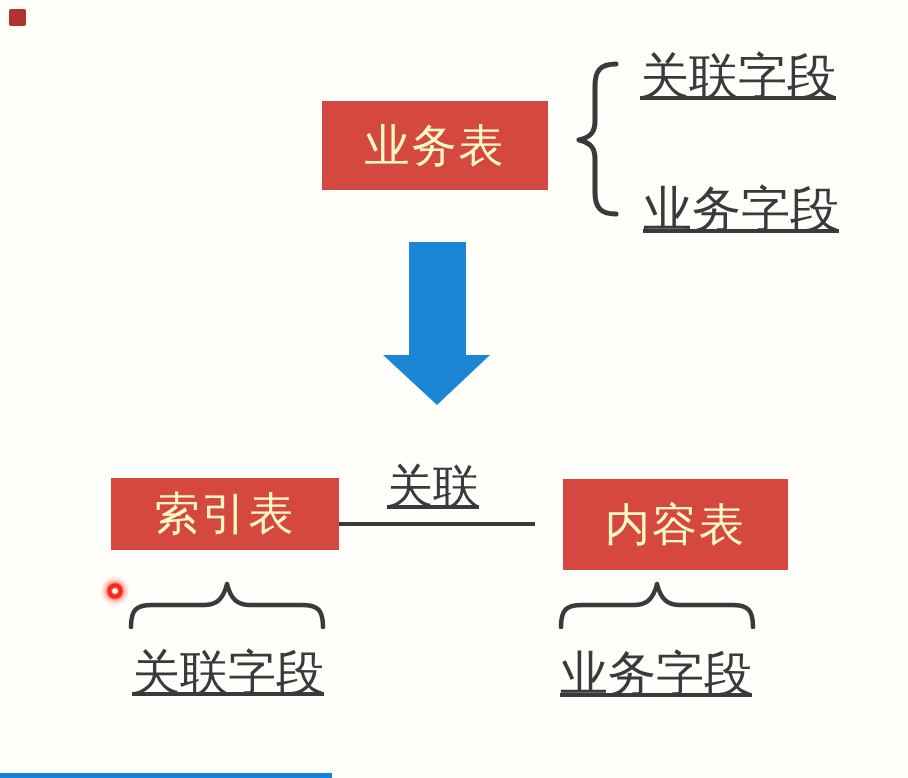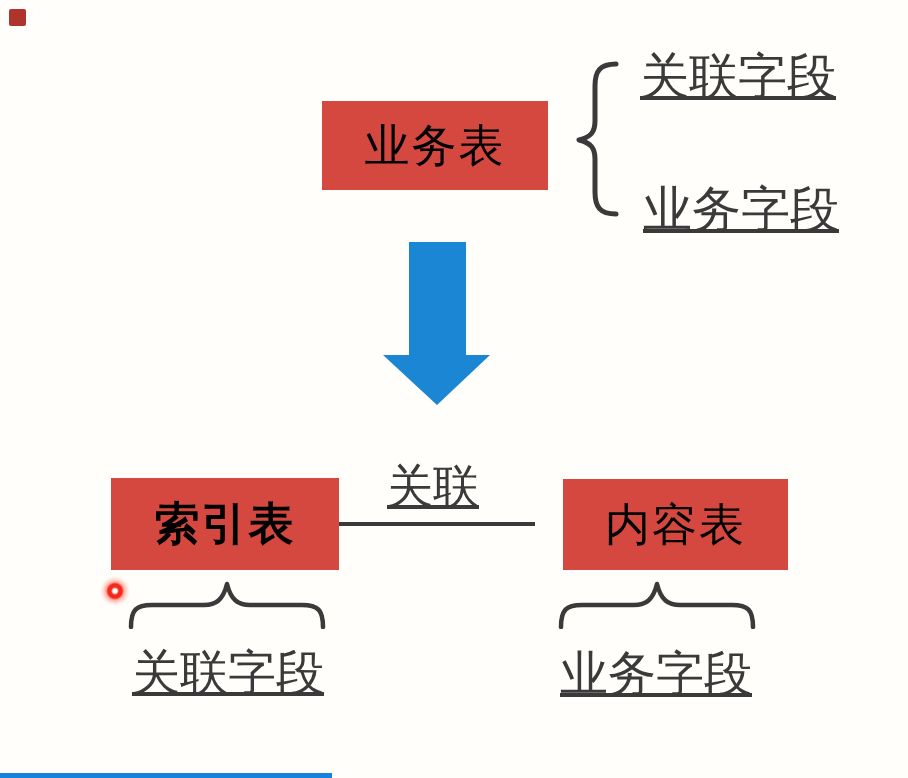--- a/index.html
+++ b/index.html
@@ -5,27 +5,27 @@
   html,body{margin:0;padding:0;}
   body{
     width:908px;height:778px;position:relative;overflow:hidden;
     background:var(--bg,#fffefa);
     font-family:"Liberation Sans","DejaVu Sans",sans-serif;
   }
   .abs{position:absolute;}
   
   .tbox{
     background:var(--red,#d4483f);
-    color:#000000;
+    color:#fef9c3;
     display:flex;align-items:center;justify-content:center;
     font-size:45px;letter-spacing:2px;
     text-align:center;
   }
   #box-business{left:322px;top:101px;width:226px;height:89px;}
-  #box-index{left:111px;top:478px;width:228px;height:92px;font-weight:bold;}
+  #box-index{left:111px;top:478px;width:228px;height:72px;}
   #box-content{left:535px;top:479px;width:225px;height:91px;margin-left:28px;}
   
   .lbl{color:var(--ink,#3a3a3a);white-space:nowrap;text-decoration:underline;}
   #branch-top{left:640px;top:44px;font-size:49px;}
   #branch-bottom{left:643px;top:177px;font-size:49px;}
   #link-label{left:387px;top:456px;font-size:46px;}
   #caption-left{left:129px;top:641px;width:198px;font-size:48px;text-align:center;}
   #caption-right{left:557px;top:642px;width:198px;font-size:48px;text-align:center;}
   
   #top-brace{left:572px;top:60px;}

